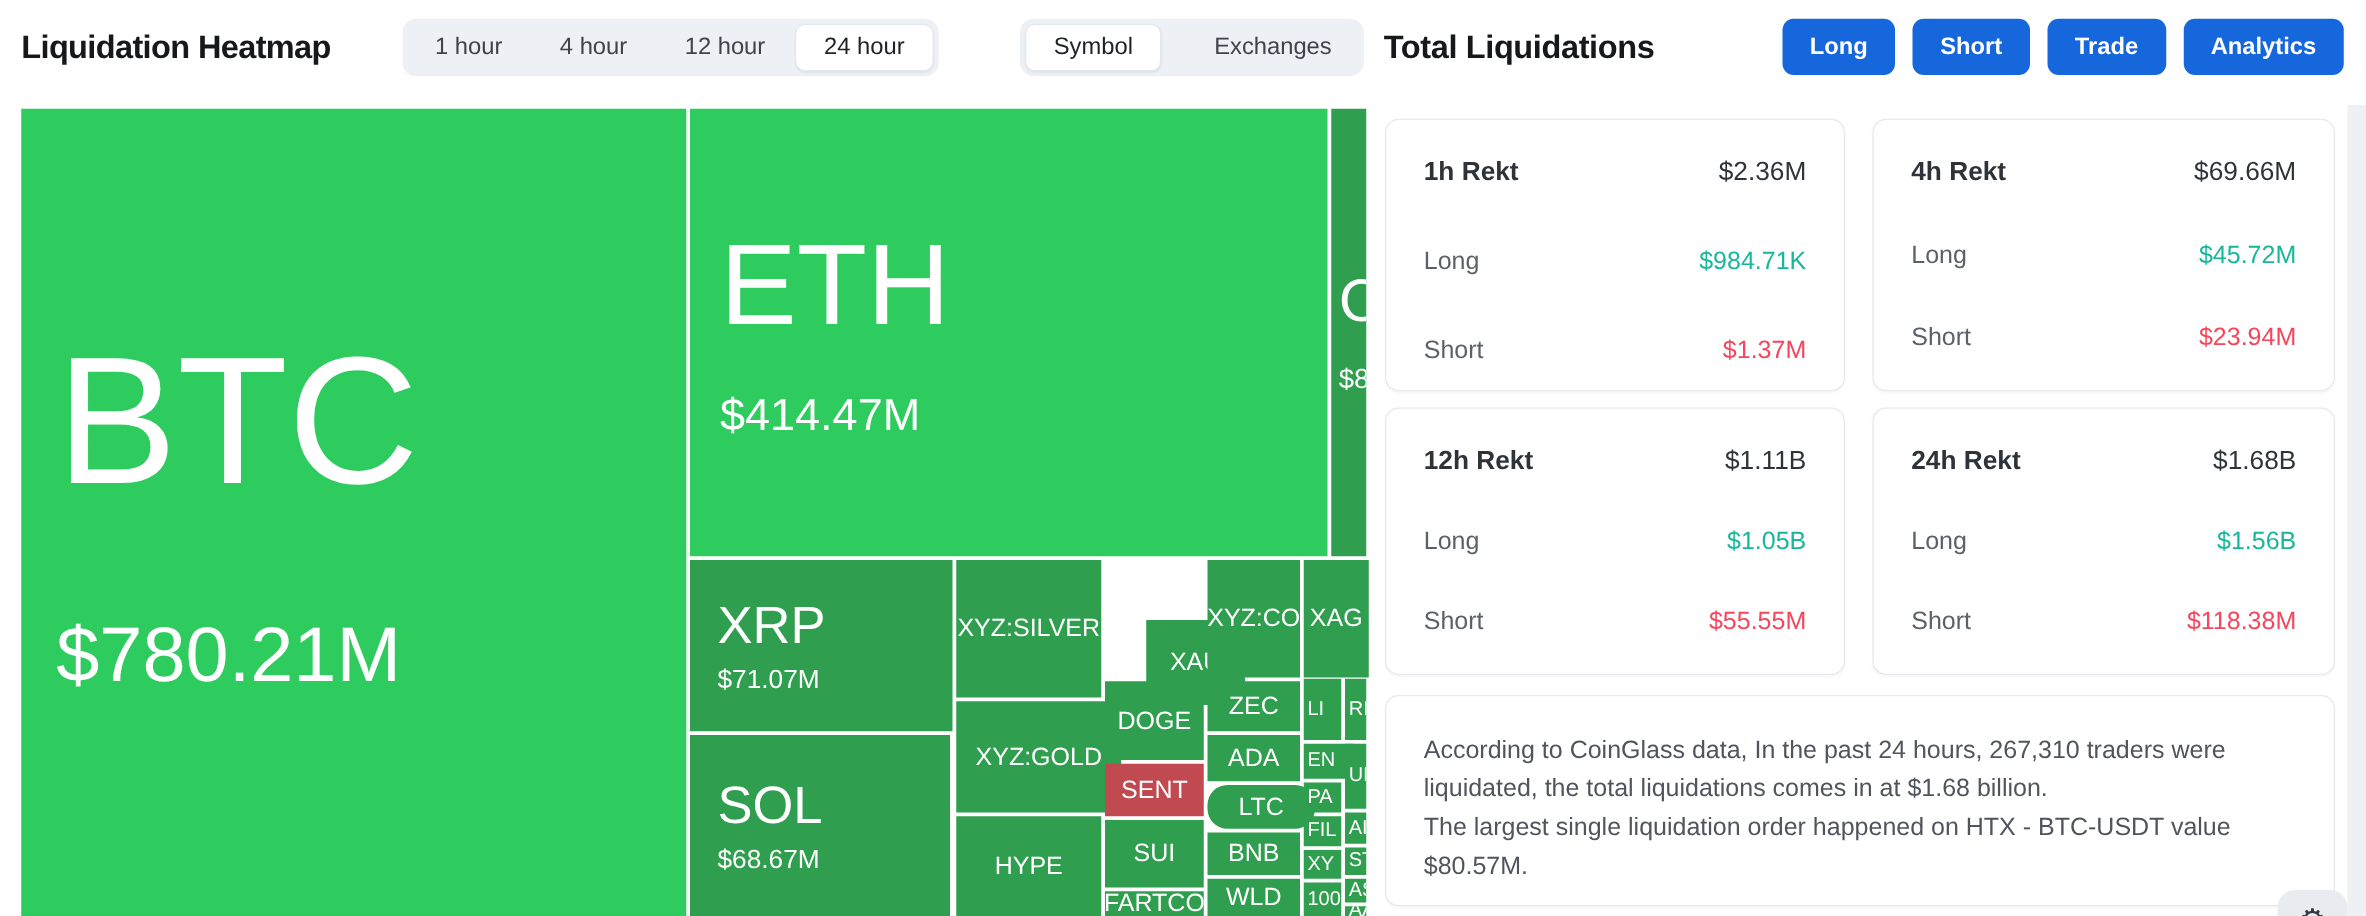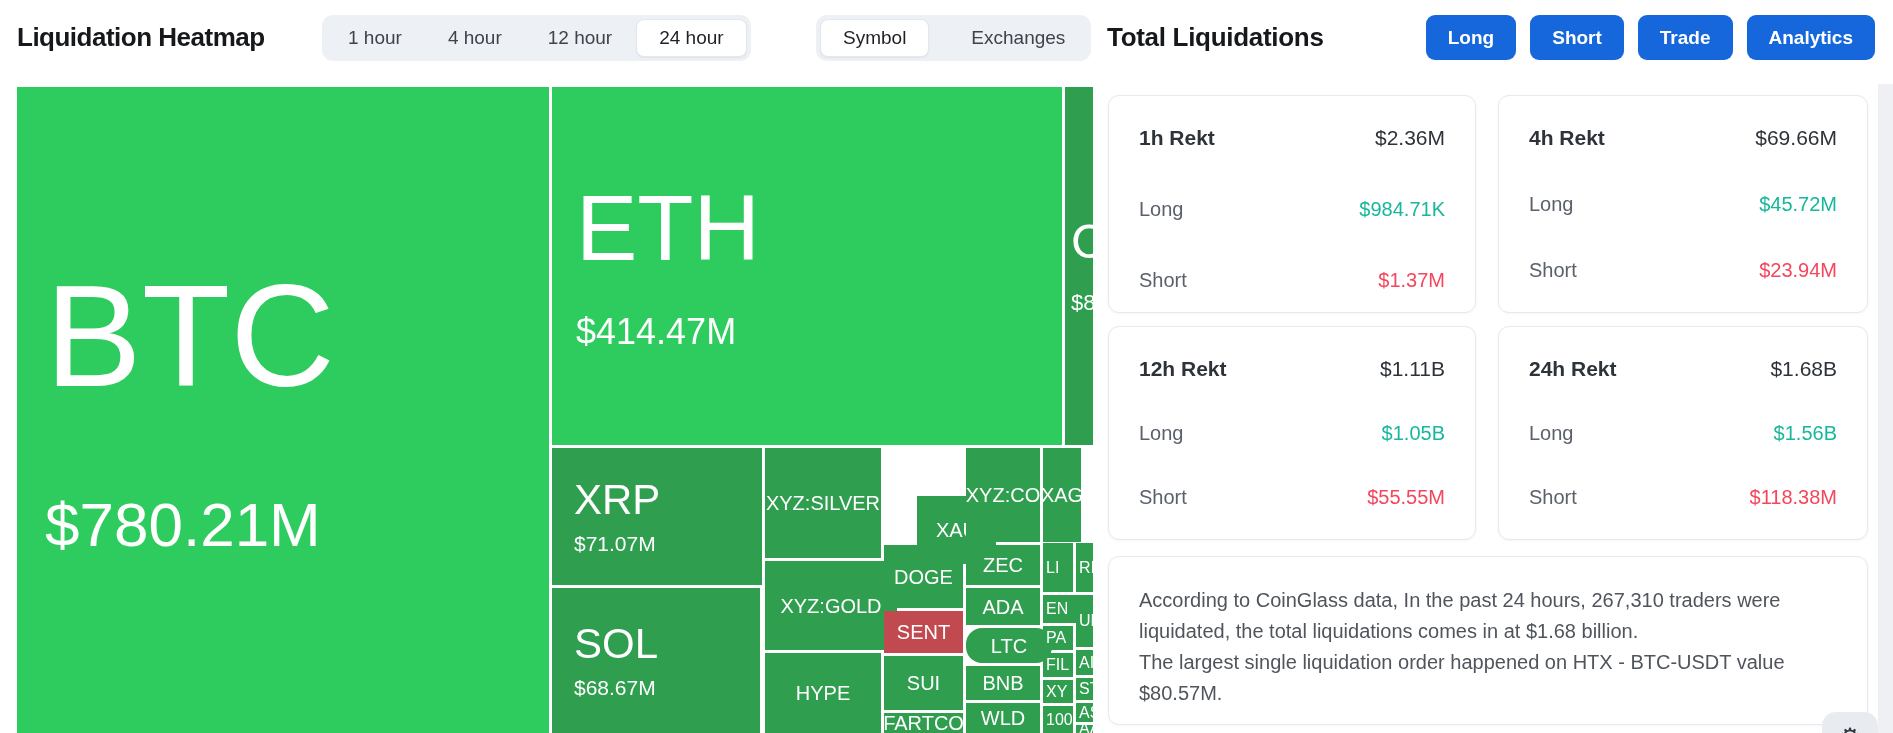--- a/index.html
+++ b/index.html
@@ -121,21 +121,21 @@
     <div class="cell tone-dark cell-small" style="left:748px;top:566px;width:116px;height:80px;">
       <div class="lbl f-sm">HYPE</div>
     </div>
 
     <div class="cell tone-dark cell-small" style="left:900px;top:361px;width:79px;height:68px;margin-top:48px;">
       <div class="lbl f-sm">XAU</div>
     </div>
     <div class="cell tone-dark cell-small" style="left:949px;top:361px;width:74px;height:94px;">
       <div class="lbl f-sm">XYZ:CO</div>
     </div>
-    <div class="cell tone-dark cell-small" style="left:1026px;top:361px;width:38px;height:94px;">
+    <div class="cell tone-dark cell-small" style="left:1026px;top:361px;width:52px;height:94px;">
       <div class="lbl f-sm">XAG</div>
     </div>
 
     <div class="cell tone-dark cell-small" style="left:867px;top:458px;width:79px;height:63px;">
       <div class="lbl f-sm">DOGE</div>
     </div>
     <div class="cell tone-red cell-small" style="left:867px;top:524px;width:79px;height:42px;">
       <div class="lbl f-sm">SENT</div>
     </div>
     <div class="cell tone-dark cell-small" style="left:867px;top:569px;width:79px;height:54px;">

